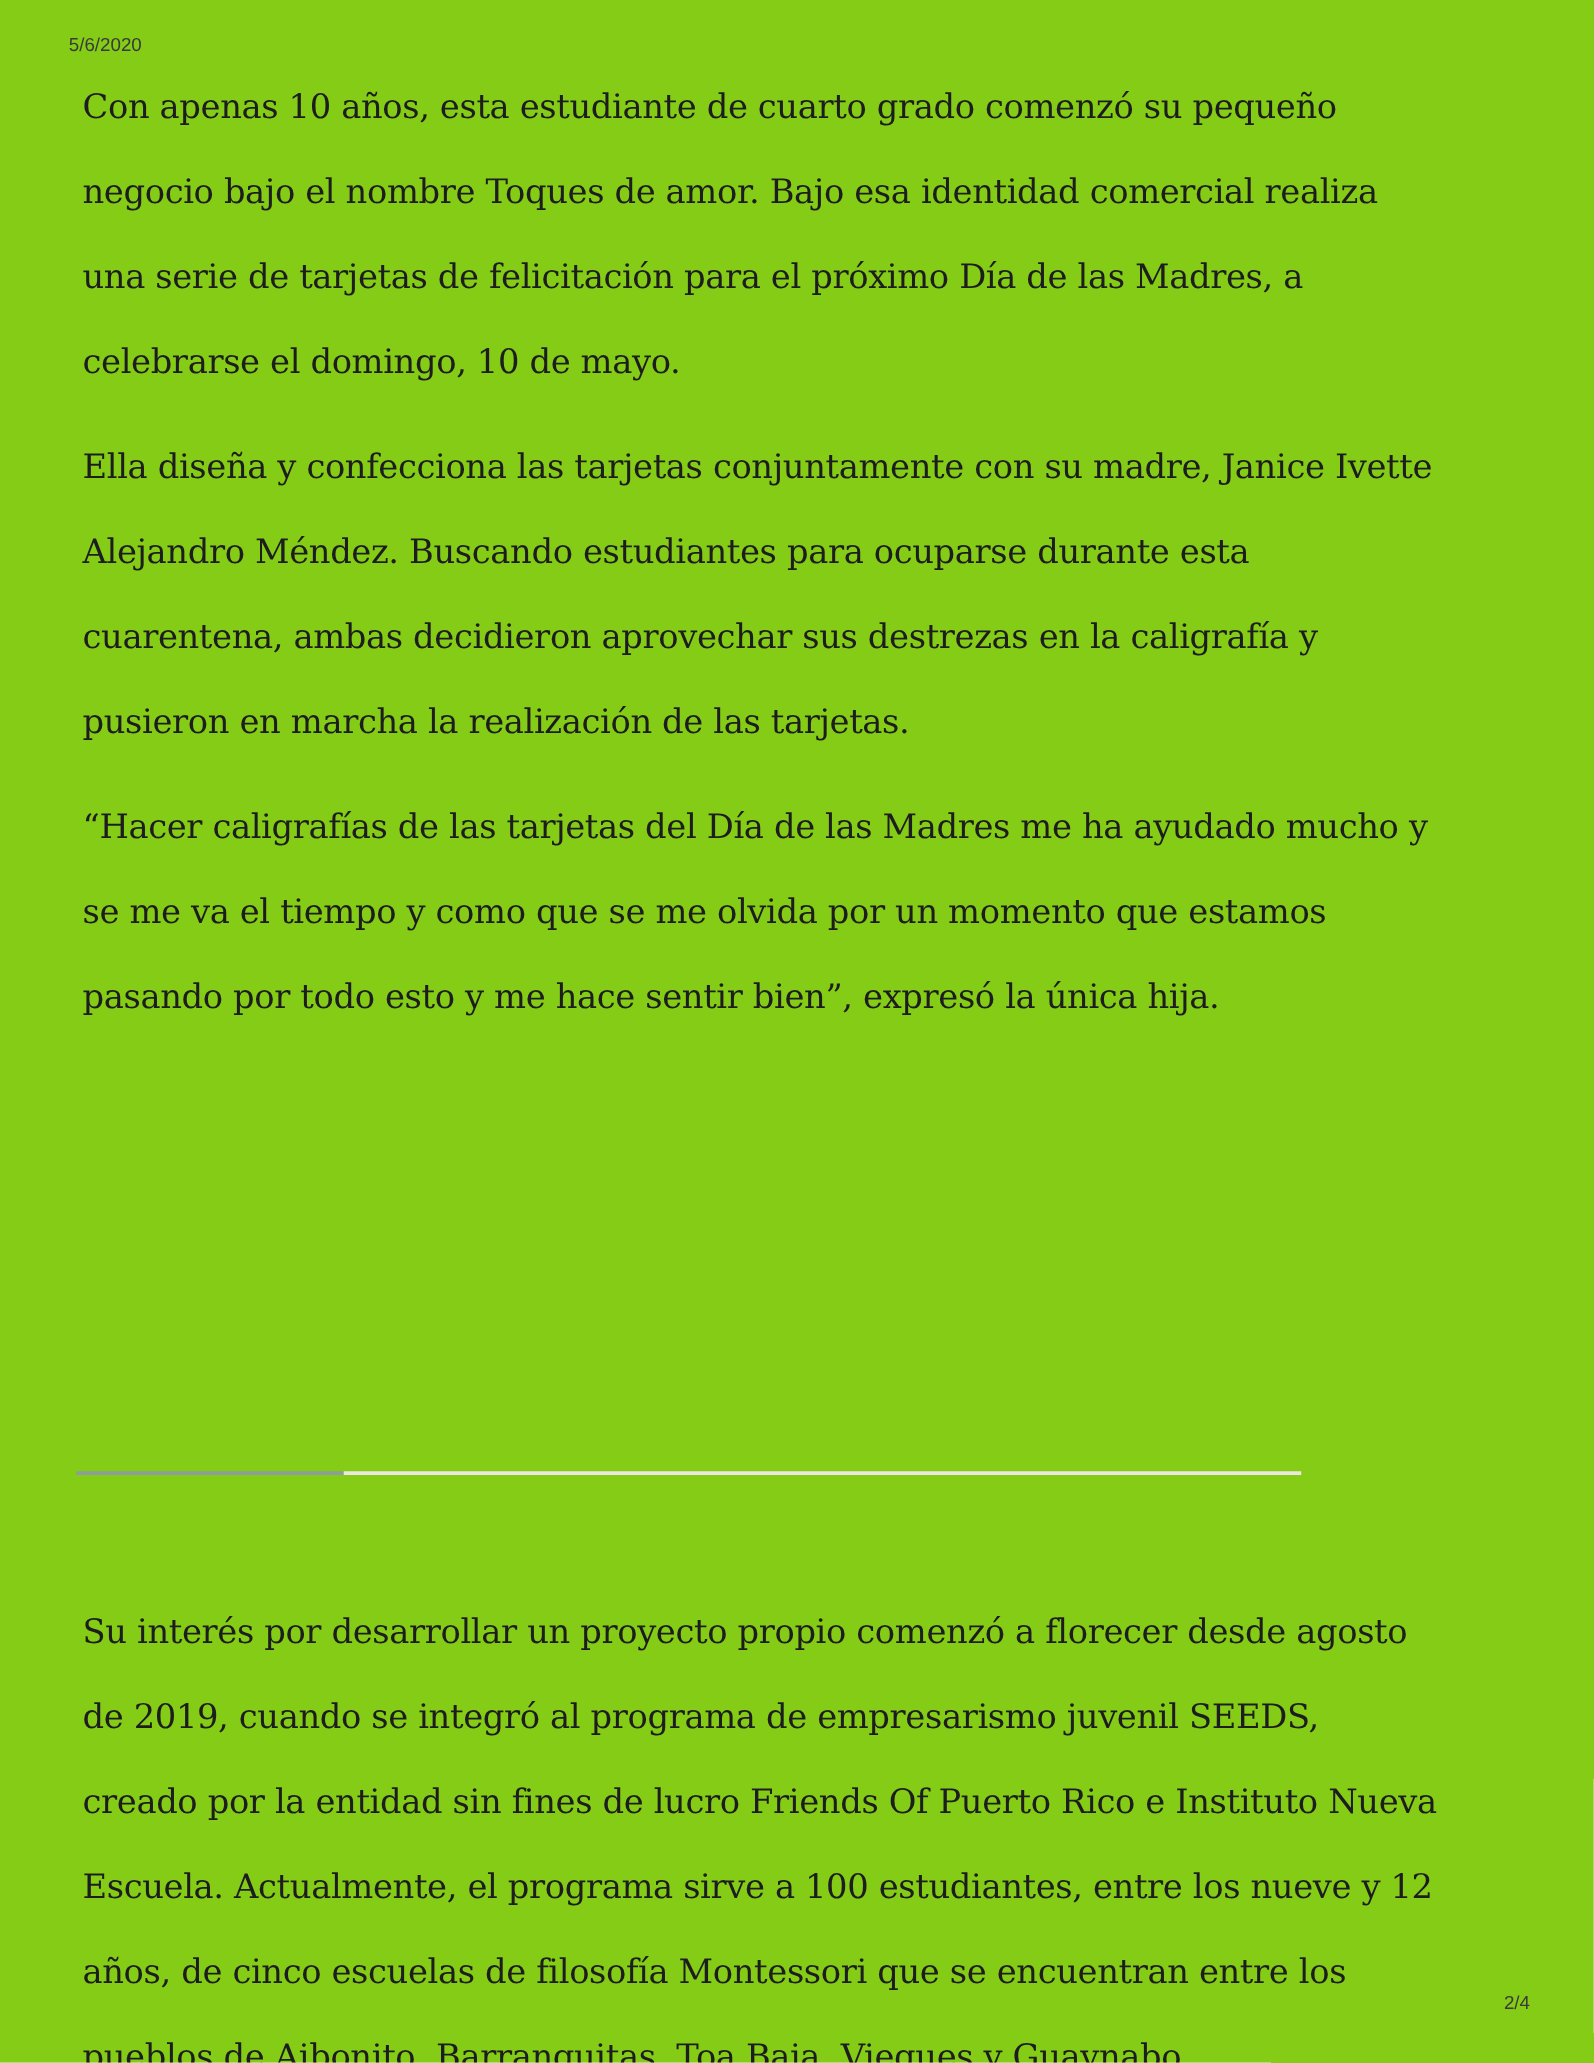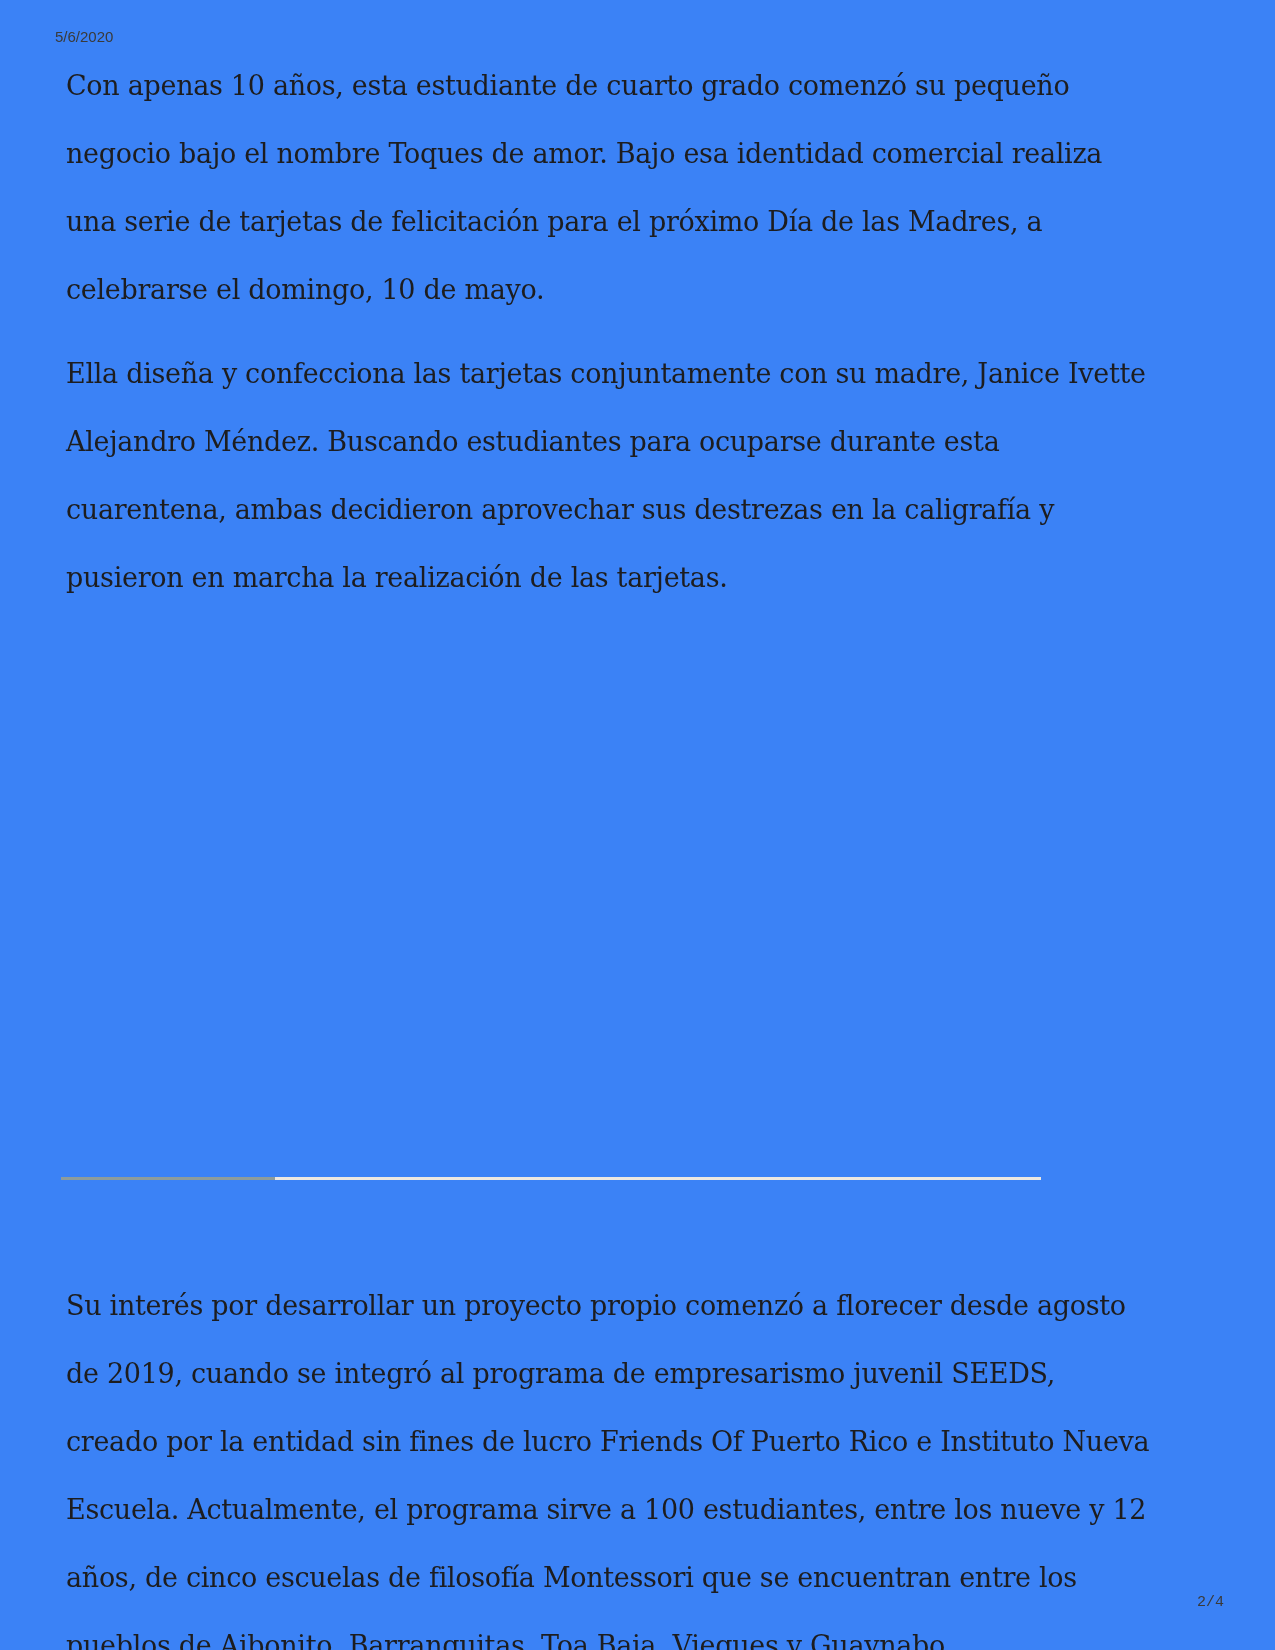--- a/index.html
+++ b/index.html
@@ -7,21 +7,21 @@
     width: 1275px;
     height: 1650px;
     background: #ffffff;
     font-family: "Liberation Sans", sans-serif;
     position: relative;
     overflow: hidden;
   }
   .page {
     position: absolute;
     inset: 0;
-    background: #3b82f6;
+    background: #84cc16;
   }
   
   .print-header-date {
     position: absolute;
     left: 55px;
     top: 28px;
     font-size: 15px;
     color: #3a3a3a;
     font-family: "Liberation Sans", sans-serif;
   }
@@ -81,33 +81,34 @@
     font-size: 15px;
     color: #3a3a3a;
     font-family: "Liberation Sans", sans-serif;
   }
   .print-footer-page {
     position: absolute;
     right: 51px;
     top: 1594px;
     font-size: 15px;
     color: #3a3a3a;
-    font-family: Liberation Mono, monospace;
+    font-family: Liberation Sans, sans-serif;
   }
 </style>
 </head>
 <body>
 
 <div class="page">
 
   <div class="print-header-date">5/6/2020</div>
 
   <div class="article-top">
     <p class="article-paragraph">Con apenas 10 años, esta estudiante de cuarto grado comenzó su pequeño negocio bajo el nombre Toques de amor. Bajo esa identidad comercial realiza una serie de tarjetas de felicitación para el próximo Día de las Madres, a celebrarse el domingo, 10 de mayo.</p>
     <p class="article-paragraph">Ella diseña y confecciona las tarjetas conjuntamente con su madre, Janice Ivette Alejandro Méndez. Buscando estudiantes para ocuparse durante esta cuarentena, ambas decidieron aprovechar sus destrezas en la caligrafía y pusieron en marcha la realización de las tarjetas.</p>
+    <p class="article-paragraph">“Hacer caligrafías de las tarjetas del Día de las Madres me ha ayudado mucho y se me va el tiempo y como que se me olvida por un momento que estamos pasando por todo esto y me hace sentir bien”, expresó la única hija.</p>
   </div>
 
   <div class="embed-remnant">
     <div class="embed-bar-left" style="background: rgb(141, 156, 156);"></div>
     <div class="embed-bar-right" style="background: rgb(236, 232, 225);"></div>
   </div>
 
   <div class="article-bottom">
     <p class="article-paragraph">Su interés por desarrollar un proyecto propio comenzó a florecer desde agosto de 2019, cuando se integró al programa de empresarismo juvenil SEEDS, creado por la entidad sin fines de lucro Friends Of Puerto Rico e Instituto Nueva Escuela. Actualmente, el programa sirve a 100 estudiantes, entre los nueve y 12 años, de cinco escuelas de filosofía Montessori que se encuentran entre los pueblos de Aibonito, Barranquitas, Toa Baja, Vieques y Guaynabo.</p>
   </div>

